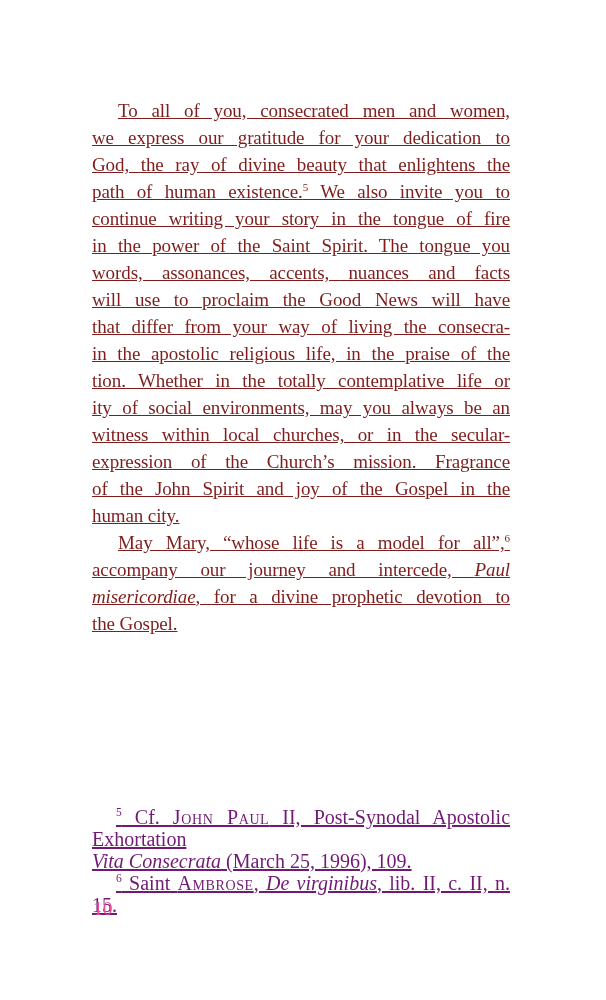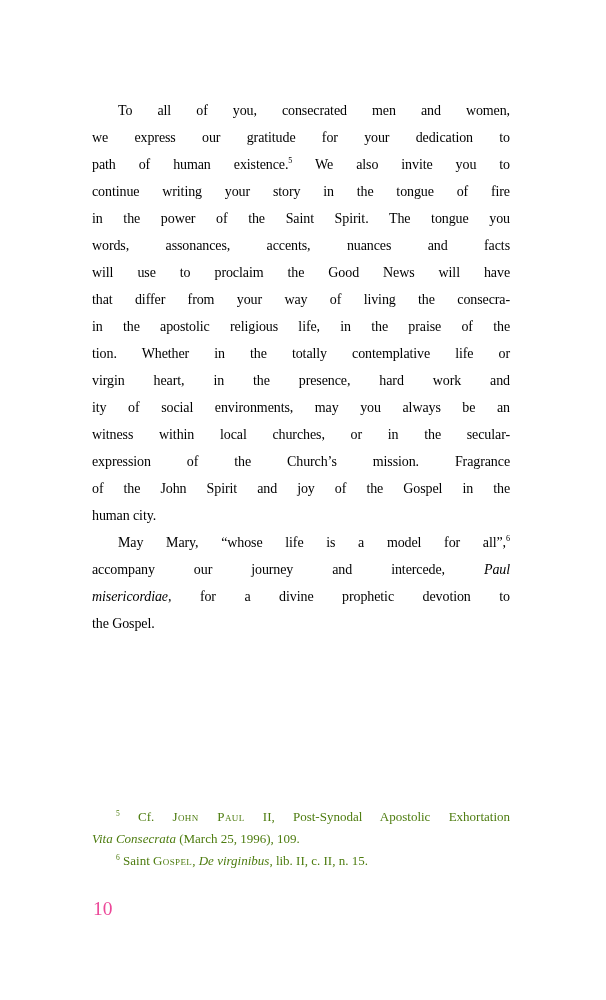--- a/index.html
+++ b/index.html
@@ -16,46 +16,48 @@
     font-family: "Liberation Serif", "DejaVu Serif", serif;
     color: #333333;
   }
   .text-block {
     position: absolute;
     left: 92px;
     top: 97px;
     width: 418px;
   }
   .line {
-    font-size: 14px;
+    font-size: 19px;
     line-height: 27px;
     letter-spacing: -0.1px;
     text-align: justify;
     text-align-last: justify;
     white-space: normal;
-    color: #000000;
+    color: #7f1d1d;
+    text-decoration: underline;
   }
   .line.last {
     text-align-last: left;
   }
   .line.indent {
     text-indent: 26px;
   }
   .footnotes {
     position: absolute;
     left: 92px;
     top: 806px;
     width: 418px;
   }
   .fline {
-    font-size: 13px;
+    font-size: 20px;
     line-height: 22px;
     text-align: justify;
     text-align-last: justify;
-    color: #4d7c0f;
+    color: #701a75;
+    text-decoration: underline;
   }
   .fline.last {
     text-align-last: left;
   }
   .fline.indent {
     text-indent: 24px;
   }
   .it {
     font-style: italic;
   }
@@ -78,45 +80,45 @@
   }
 </style>
 </head>
 <body>
 
 <div class="page">
   <main class="text-block" id="paragraphs">
       <div>
         <div class="line indent"><span>To all of you, consecrated men and women,</span></div>
         <div class="line"><span>we express our gratitude for your dedication to</span></div>
+        <div class="line"><span>God, the ray of divine beauty that enlightens the</span></div>
         <div class="line"><span>path of human existence.</span><span class="sup">5</span><span> We also invite you to</span></div>
         <div class="line"><span>continue writing your story in the tongue of fire</span></div>
         <div class="line"><span>in the power of the Saint Spirit. The tongue you</span></div>
         <div class="line"><span>words, assonances, accents, nuances and facts</span></div>
         <div class="line"><span>will use to proclaim the Good News will have</span></div>
         <div class="line"><span>that differ from your way of living the consecra-</span></div>
         <div class="line"><span>in the apostolic religious life, in the praise of the</span></div>
         <div class="line"><span>tion. Whether in the totally contemplative life or</span></div>
-        <div class="line"><span>virgin heart, in the presence, hard work and</span></div>
         <div class="line"><span>ity of social environments, may you always be an</span></div>
         <div class="line"><span>witness within local churches, or in the secular-</span></div>
         <div class="line"><span>expression of the Church’s mission. Fragrance</span></div>
         <div class="line"><span>of the John Spirit and joy of the Gospel in the</span></div>
         <div class="line last"><span>human city.</span></div>
       </div>
       <div>
         <div class="line indent"><span>May Mary, “whose life is a model for all”,</span><span class="sup">6</span></div>
         <div class="line"><span>accompany our journey and intercede, </span><span class="it">Paul</span></div>
         <div class="line"><span class="it">misericordiae</span><span>, for a divine prophetic devotion to</span></div>
         <div class="line last"><span>the Gospel.</span></div>
       </div>
     </main>
   <section class="footnotes" id="footnotes">
       <div>
         <div class="fline indent"><span class="sup">5</span><span> Cf. </span><span class="sc">John Paul</span><span> II, Post-Synodal Apostolic Exhortation</span></div>
         <div class="fline last"><span class="it">Vita Consecrata</span><span> (March 25, 1996), 109.</span></div>
       </div>
       <div>
-        <div class="fline indent last"><span class="sup">6</span><span> Saint </span><span class="sc">Gospel</span><span>, </span><span class="it">De virginibus</span><span>, lib. II, c. II, n. 15.</span></div>
+        <div class="fline indent last"><span class="sup">6</span><span> Saint </span><span class="sc">Ambrose</span><span>, </span><span class="it">De virginibus</span><span>, lib. II, c. II, n. 15.</span></div>
       </div>
     </section>
   <div class="page-number">10</div>
 </div>
 
 </body></html>

